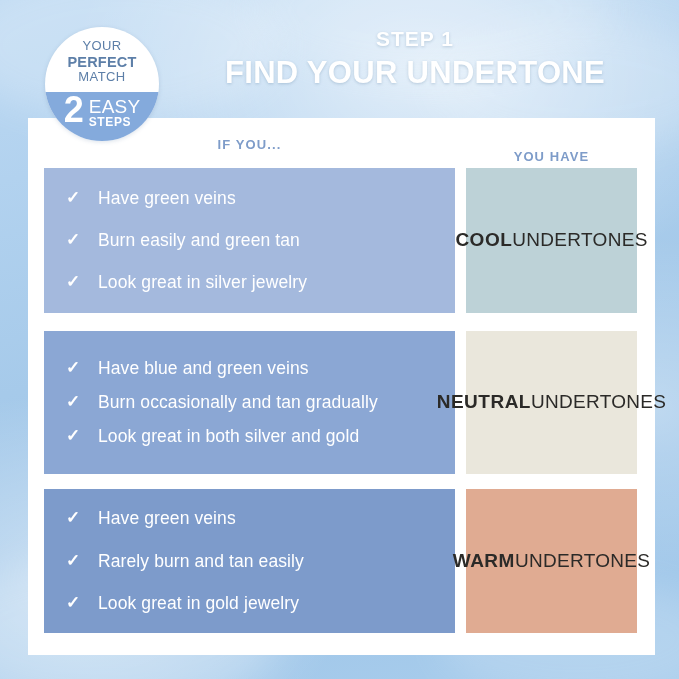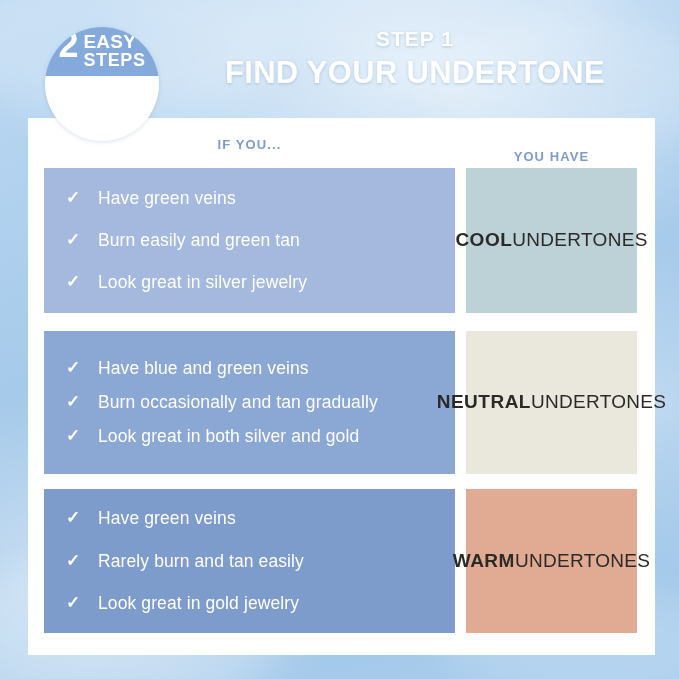--- a/index.html
+++ b/index.html
@@ -87,22 +87,22 @@
     align-items:flex-start;
     justify-content:center;
     padding-top:3px;
     color:#ffffff;
   }
   .badge-num {
     font-size:36px; font-weight:bold; line-height:0.86;
     margin-right:5px;
   }
   .badge-words { display:flex; flex-direction:column; line-height:1.0; padding-top:2px; }
-  .badge-words .w1 { font-size:19px; font-weight:bold; letter-spacing:.2px; }
-  .badge-words .w2 { font-size:18px; font-weight:bold; letter-spacing:.6px; }
+  .badge-words .w1 { font-size:19px; font-weight:normal; letter-spacing:.2px; }
+  .badge-words .w2 { font-size:12px; font-weight:bold; letter-spacing:.6px; }
 
   
   .card {
     position:absolute;
     left:28px; top:118px;
     width:627px; height:537px;
     background:#ffffff;
     z-index:2;
   }
 
@@ -191,20 +191,25 @@
   <div class="cloud c5"></div>
 
   <div class="card" style="background: rgb(255, 255, 255);"></div>
 
   <div class="header" style="color: rgb(255, 255, 255);">
     <div class="step">STEP 1</div>
     <div class="title">FIND YOUR UNDERTONE</div>
   </div>
 
   <div class="badge" style="background: rgb(255, 255, 255);">
+    <div class="badge-top" style="color: rgb(93, 127, 168);">
+      <span class="l1">YOUR</span>
+      <span class="l2">PERFECT</span>
+      <span class="l3">MATCH</span>
+    </div>
     <div class="badge-bot" style="background: rgb(132, 170, 220);">
       <span class="badge-num">2</span>
       <span class="badge-words">
         <span class="w1">EASY</span>
         <span class="w2">STEPS</span>
       </span>
     </div>
   </div>
 
   <div class="colheads">

